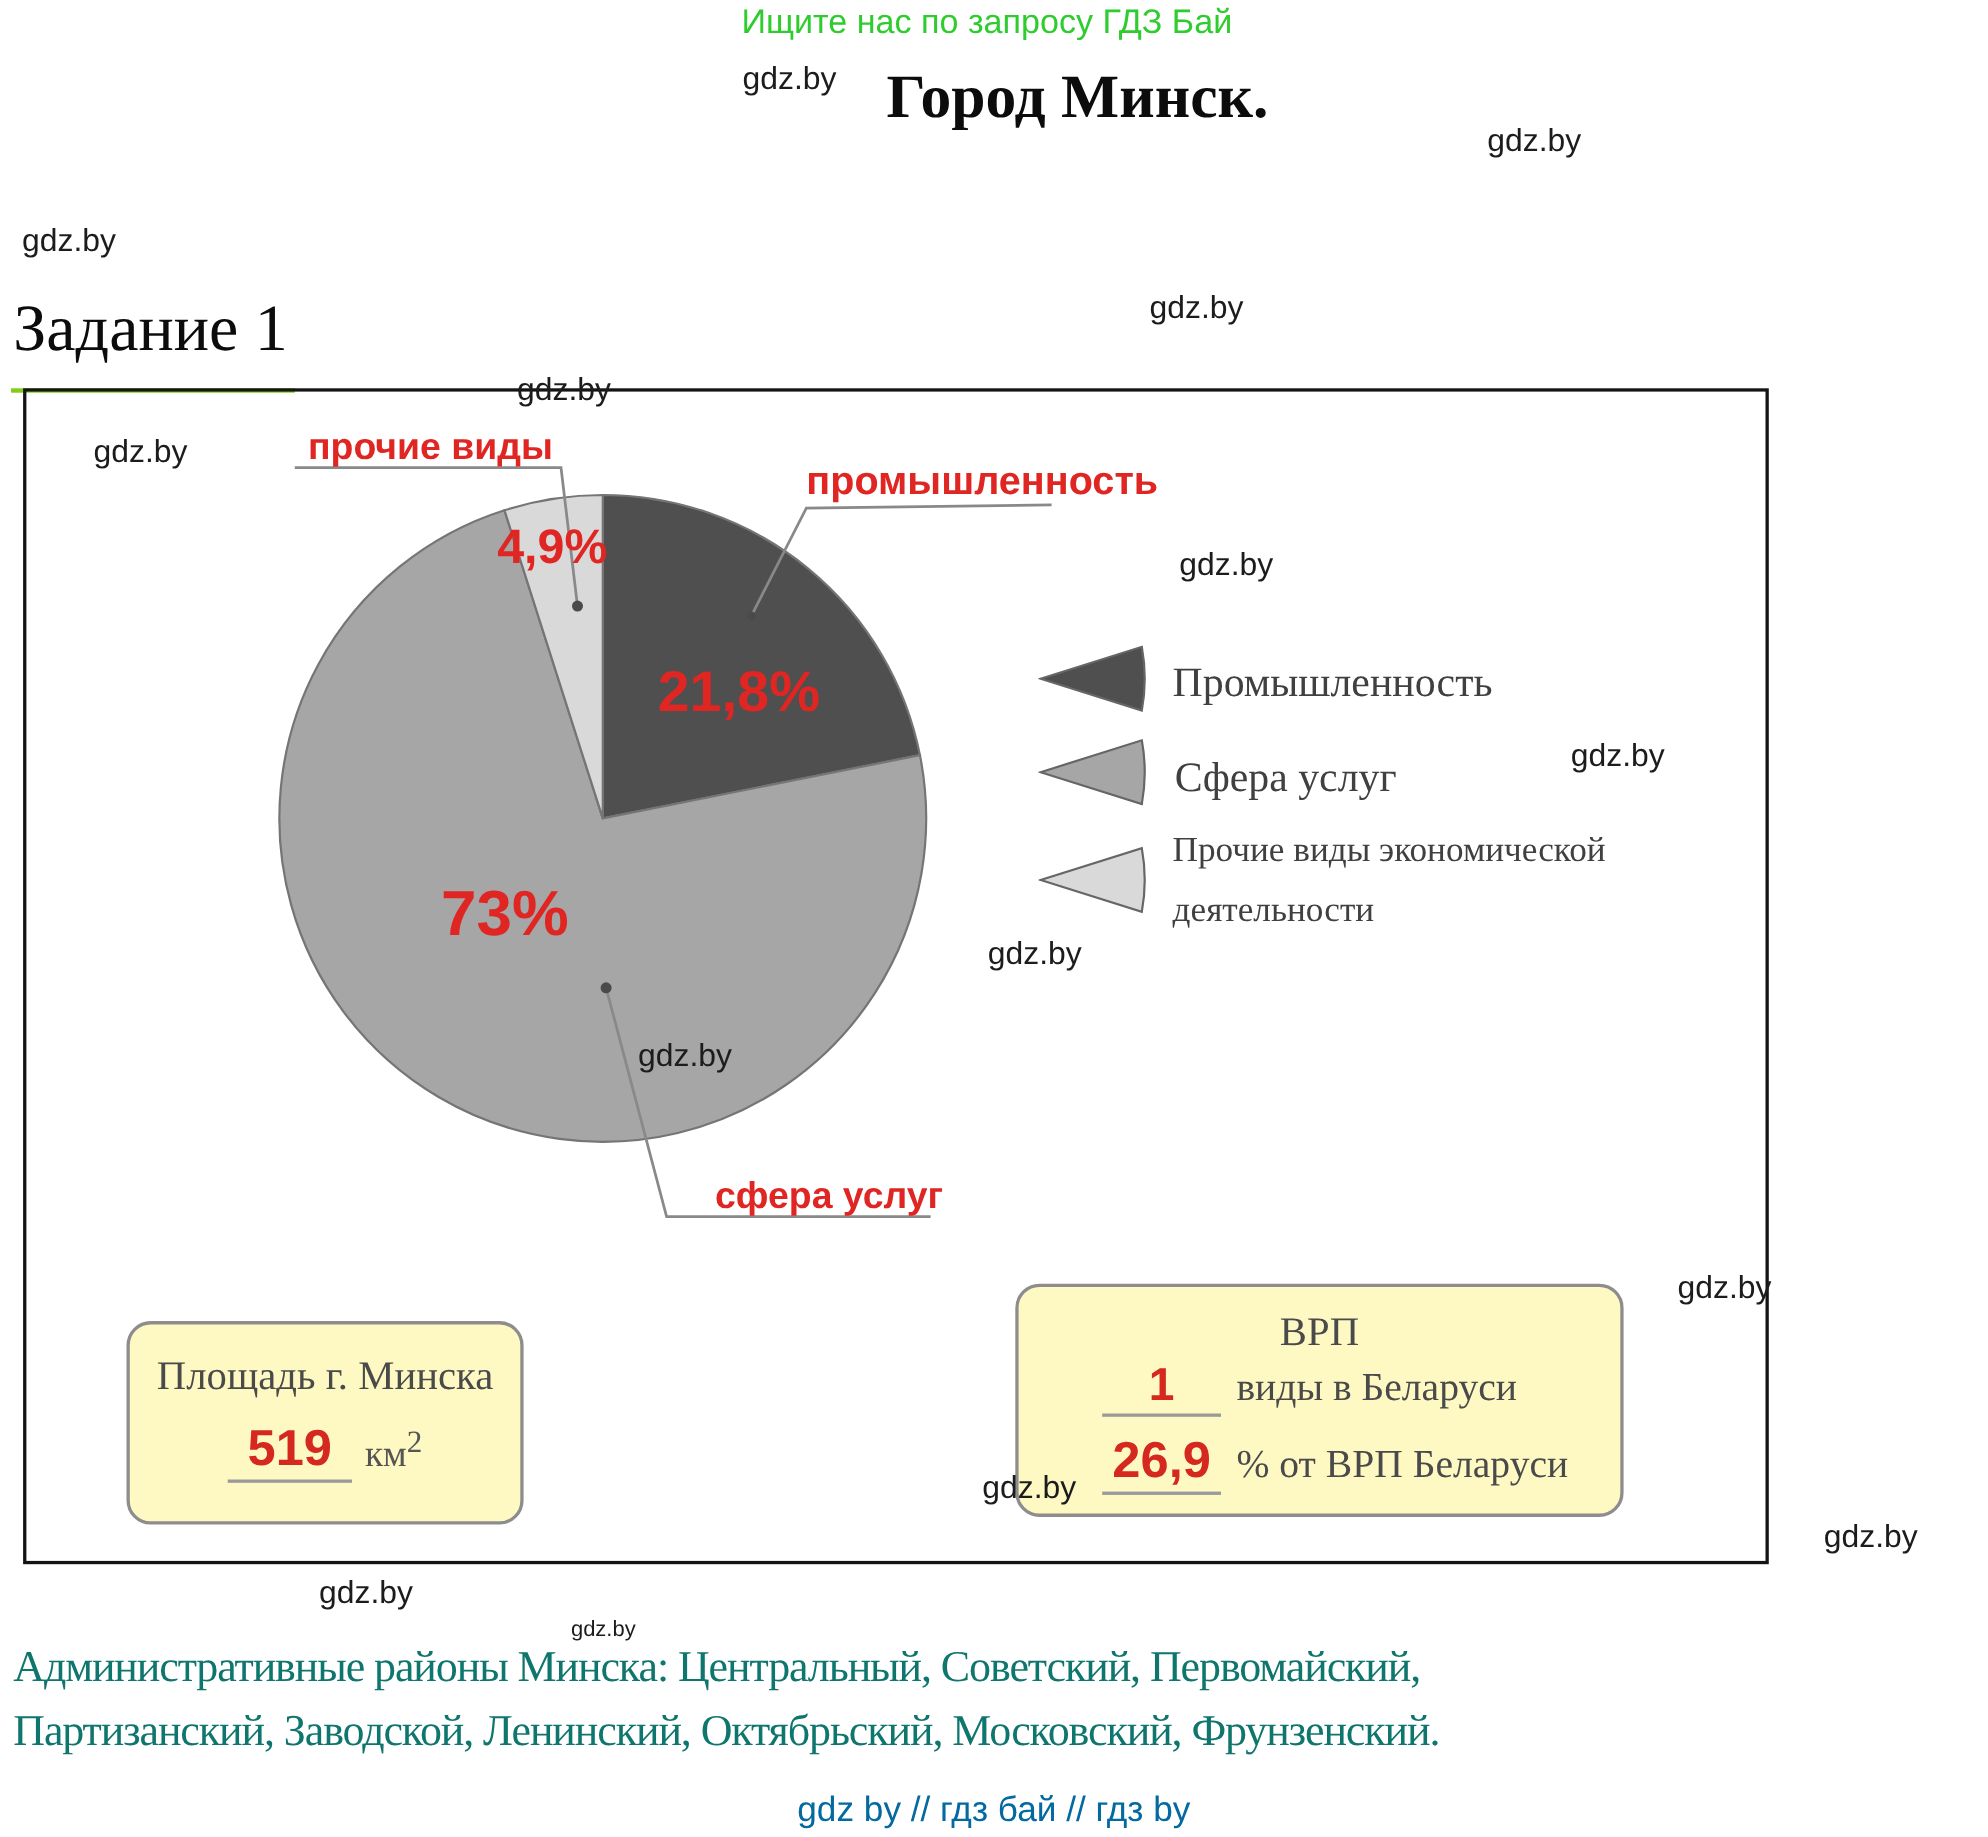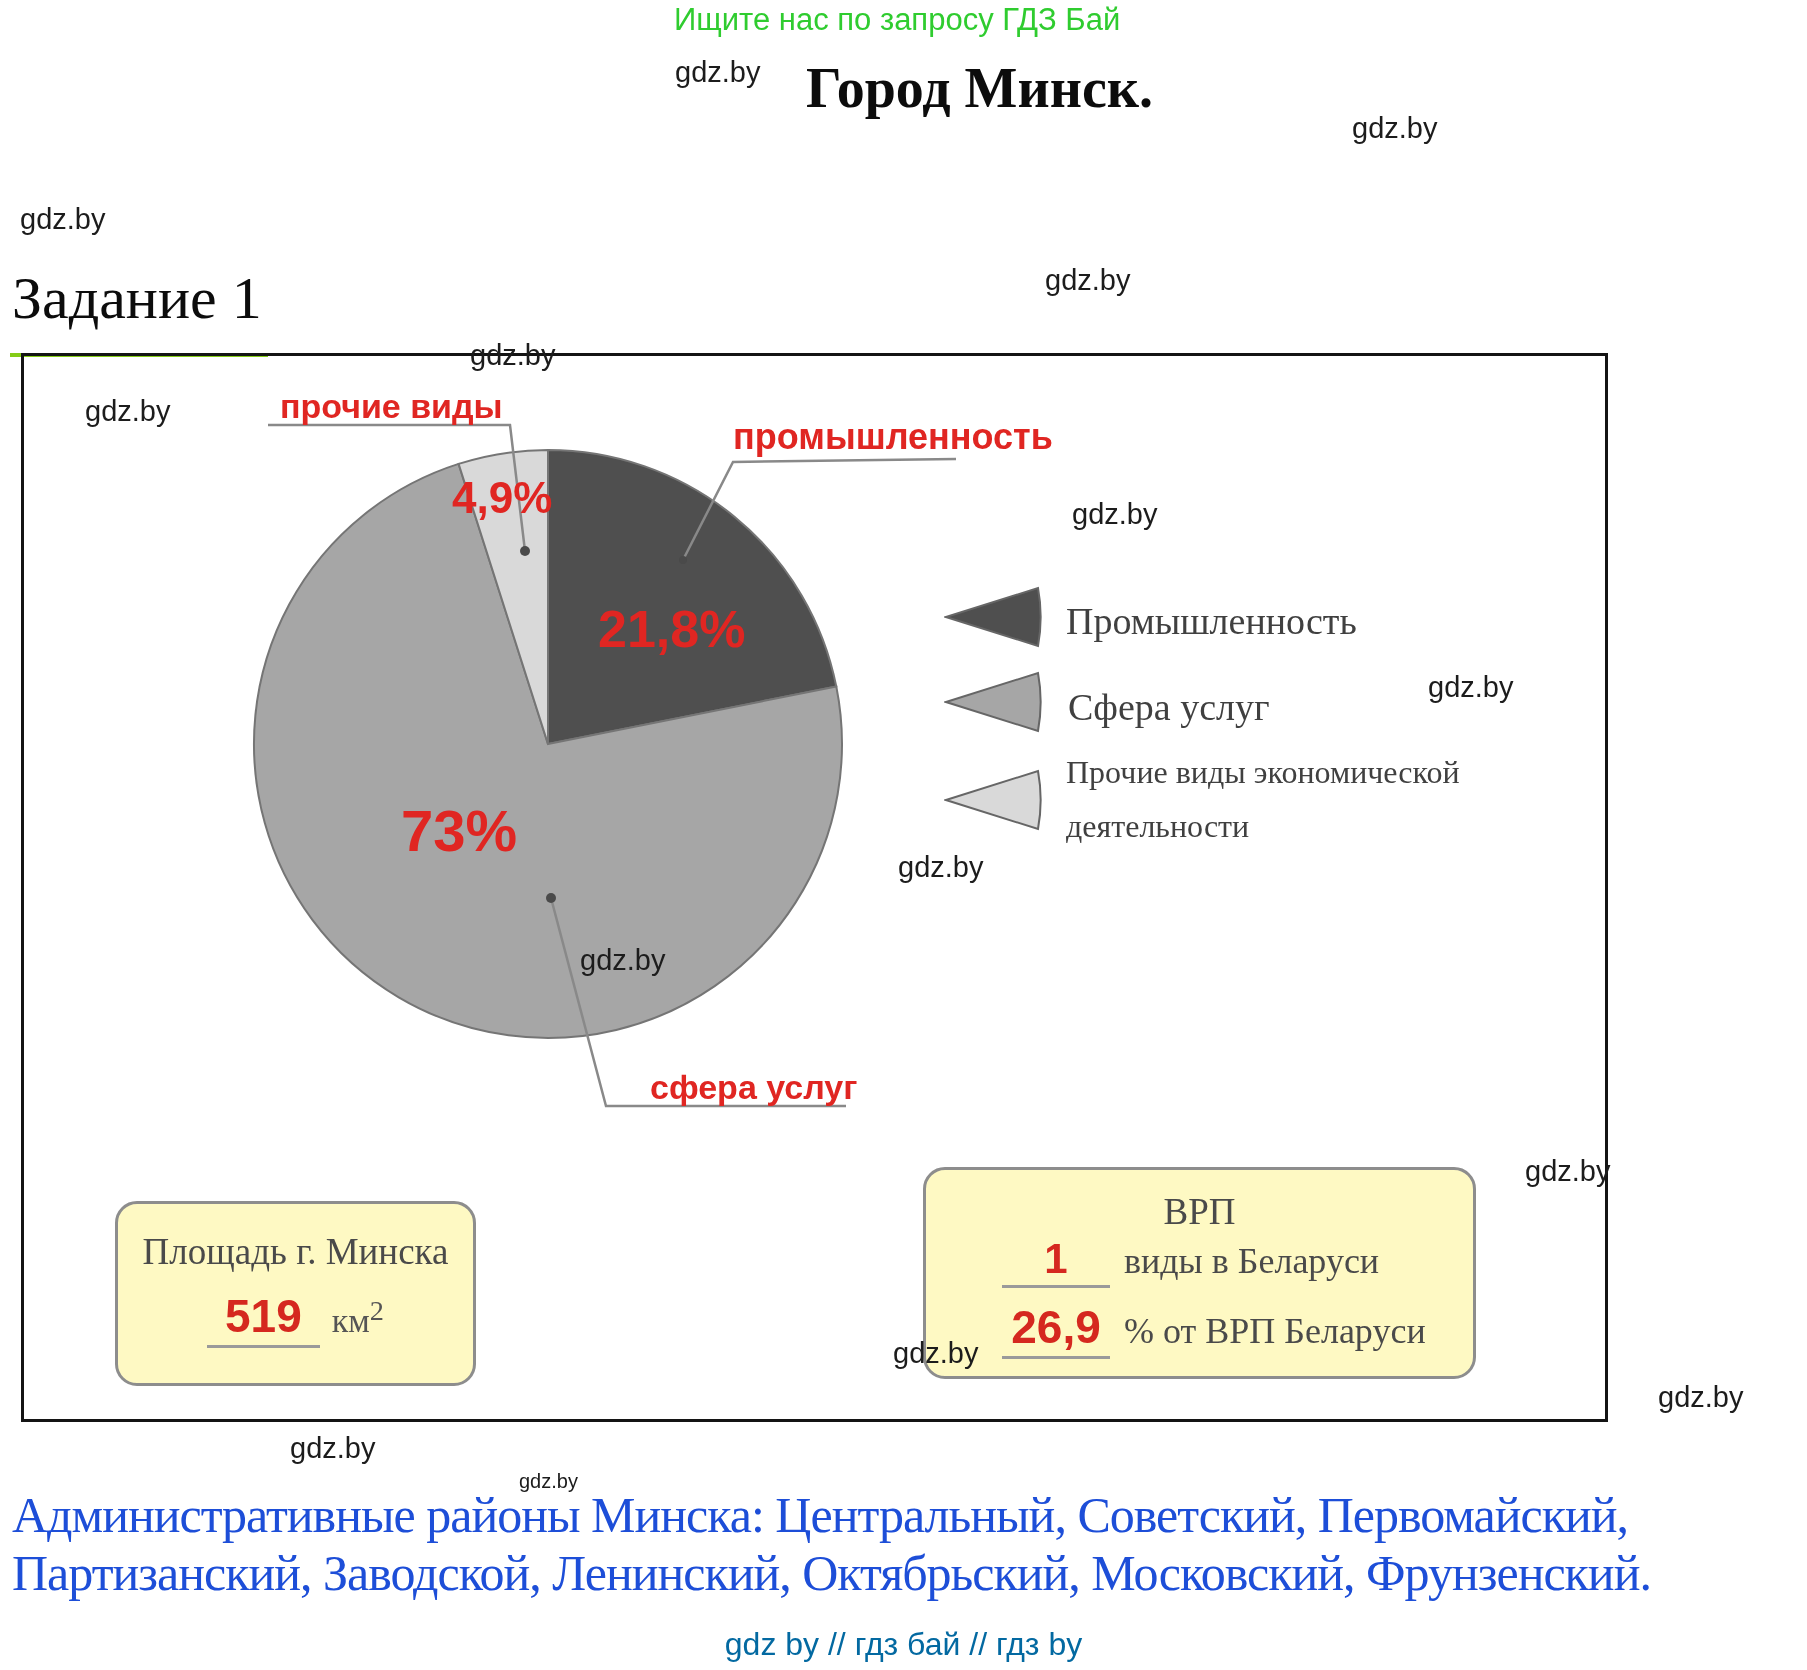--- a/index.html
+++ b/index.html
@@ -37,21 +37,21 @@
   .vrp-title{align-self:center;margin-top:20px;}
   .vrp-row{display:flex;align-items:baseline;margin-left:76px;}
   .vrp-row.r1{margin-top:2px;}
   .vrp-row.r2{margin-top:12px;}
   .vrp-value{color:#d5281f;font-size:42px;font-weight:600;border-bottom:3px solid #9a9a9a;
              width:108px;text-align:center;padding-bottom:2px;}
   .vrp-row.r2 .vrp-value{font-size:46px;}
   .vrp-label{font-family:"Liberation Serif",serif;color:#4a4a4a;font-size:36px;margin-left:14px;
              white-space:nowrap;}
   .para{left:12px;top:1486px;width:1790px;font-family:"Liberation Serif",serif;
-        font-size:50px;letter-spacing:-1px;color:#1d4ed8;line-height:58px;white-space:nowrap;}
+        font-size:40px;letter-spacing:-1px;color:#0f766e;line-height:58px;white-space:nowrap;}
   .footer{left:0;top:1626px;width:1807px;text-align:center;color:#0369a1;font-size:32px;}
 </style>
 </head>
 <body>
 
 <div class="abs promo">Ищите нас по запросу ГДЗ Бай</div>
 <div class="abs wm" style="left:675px;top:56px">gdz.by</div>
 <h1 class="abs title">Город Минск.</h1>
 <div class="abs wm" style="left:1352px;top:112px">gdz.by</div>
 <div class="abs wm" style="left:20px;top:203px">gdz.by</div>

